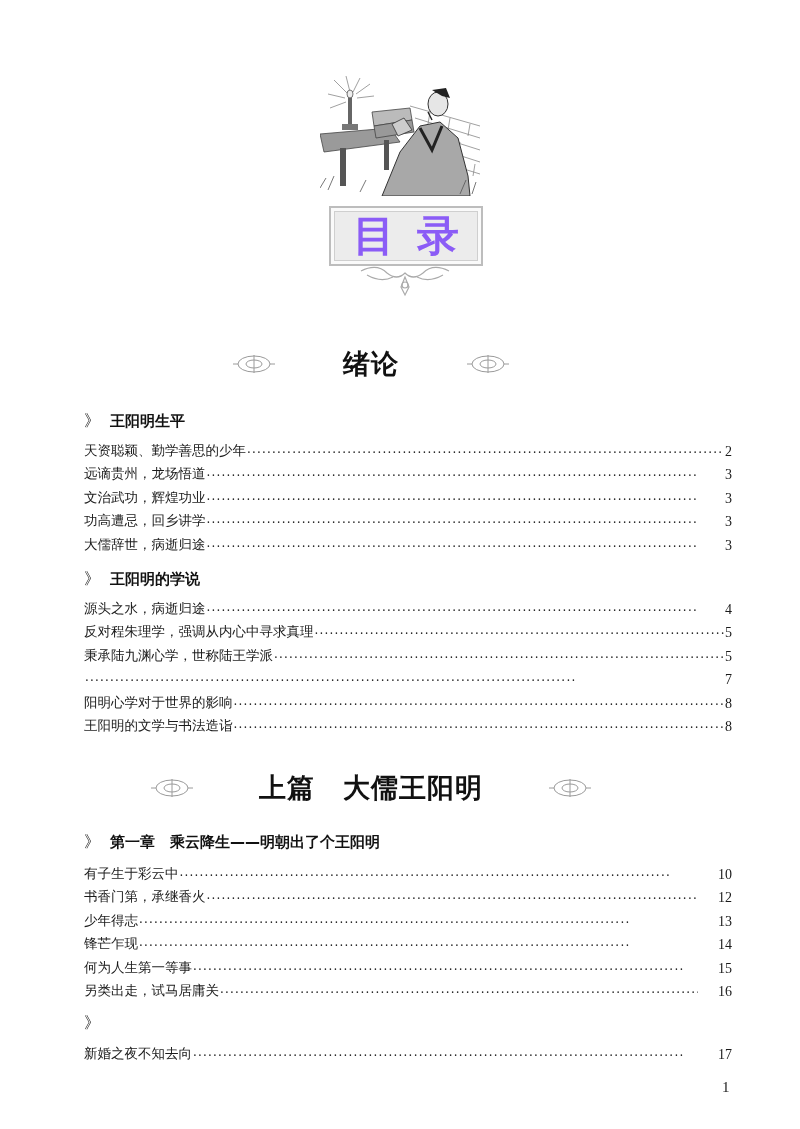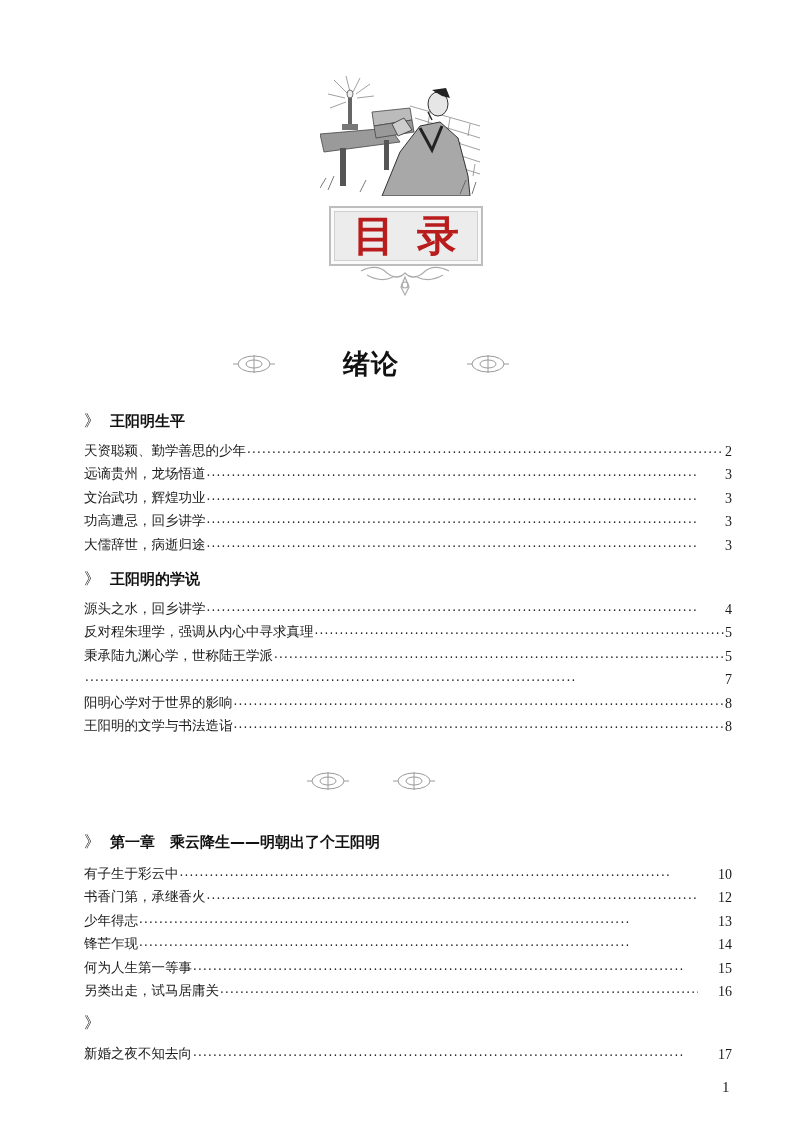--- a/index.html
+++ b/index.html
@@ -5,21 +5,21 @@
   html, body { margin: 0; padding: 0; background: #ffffff; }
   body { width: 800px; height: 1129px; position: relative; overflow: hidden;
          font-family: "DejaVu Serif", "Liberation Serif", serif; color: #1a1a1a; }
 
   .illustration { position: absolute; left: 320px; top: 76px; width: 160px; height: 120px; }
   .title-box { position: absolute; left: 329px; top: 206px; width: 150px; height: 56px;
                border: 2px solid #bdbdbd; background: #ececec;
                box-shadow: inset 0 0 0 3px #fafafa, inset 0 0 0 4px #cfcfcf;
                display: flex; align-items: center; justify-content: center; }
   .title-box .title { font-family: "DejaVu Sans", "Liberation Sans", sans-serif; font-weight: 900;
-               font-size: 42px; letter-spacing: 22px; margin-left: 22px; color: #b91c1c; line-height: 1; }
+               font-size: 42px; letter-spacing: 22px; margin-left: 22px; color: #8b5cf6; line-height: 1; }
   .title-orn { position: absolute; left: 357px; top: 265px; width: 96px; height: 34px; }
 
   .section-head { position: absolute; left: 0; width: 742px; display: flex; align-items: center; justify-content: center; gap: 40px; }
   .section-head .label { font-family: "DejaVu Serif", "Liberation Serif", serif; font-weight: bold;
                font-size: 27px; color: #111; letter-spacing: 1px; }
   .section-head .orn { width: 46px; height: 22px; }
   .sh1 { top: 346px; }
   .sh1 .label { margin: 0 26px; }
   .sh2 { top: 770px; }
   .sh2 .label { margin: 0 24px; word-spacing: 22px; }
@@ -140,21 +140,21 @@
       <span class="pg">3</span>
     </div>
 </div>
 
 <div class="group-head" style="top:569px;">
   <span class="mark">》</span>
   <span class="ch-title">王阳明的学说</span>
 </div>
 <div class="toc" style="top:594px;">
   <div class="toc-row">
-      <span class="txt">源头之水，回乡讲学</span>
+      <span class="txt">源头之水，病逝归途</span>
       <span class="dots">··································································································</span>
       <span class="pg">4</span>
     </div>
   <div class="toc-row">
       <span class="txt">反对程朱理学，强调从内心中寻求真理</span>
       <span class="dots">··································································································</span>
       <span class="pg">5</span>
     </div>
   <div class="toc-row">
       <span class="txt">秉承陆九渊心学，世称陆王学派</span>
@@ -178,20 +178,21 @@
 </div>
 
 <div class="section-head sh2">
   <svg class="orn" viewBox="0 0 46 22">
     <g fill="none" stroke="#9a9a9a" stroke-width="1">
         <ellipse cx="23" cy="11" rx="16" ry="8"></ellipse>
         <ellipse cx="23" cy="11" rx="8" ry="4"></ellipse>
         <path d="M2 11 L7 11 M39 11 L44 11 M23 2 L23 20"></path>
       </g>
   </svg>
+  <span class="label">上篇　大儒王阳明</span>
   <svg class="orn" viewBox="0 0 46 22">
     <g fill="none" stroke="#9a9a9a" stroke-width="1">
         <ellipse cx="23" cy="11" rx="16" ry="8"></ellipse>
         <ellipse cx="23" cy="11" rx="8" ry="4"></ellipse>
         <path d="M2 11 L7 11 M39 11 L44 11 M23 2 L23 20"></path>
       </g>
   </svg>
 </div>
 
 <div class="group-head" style="top:832px;">

